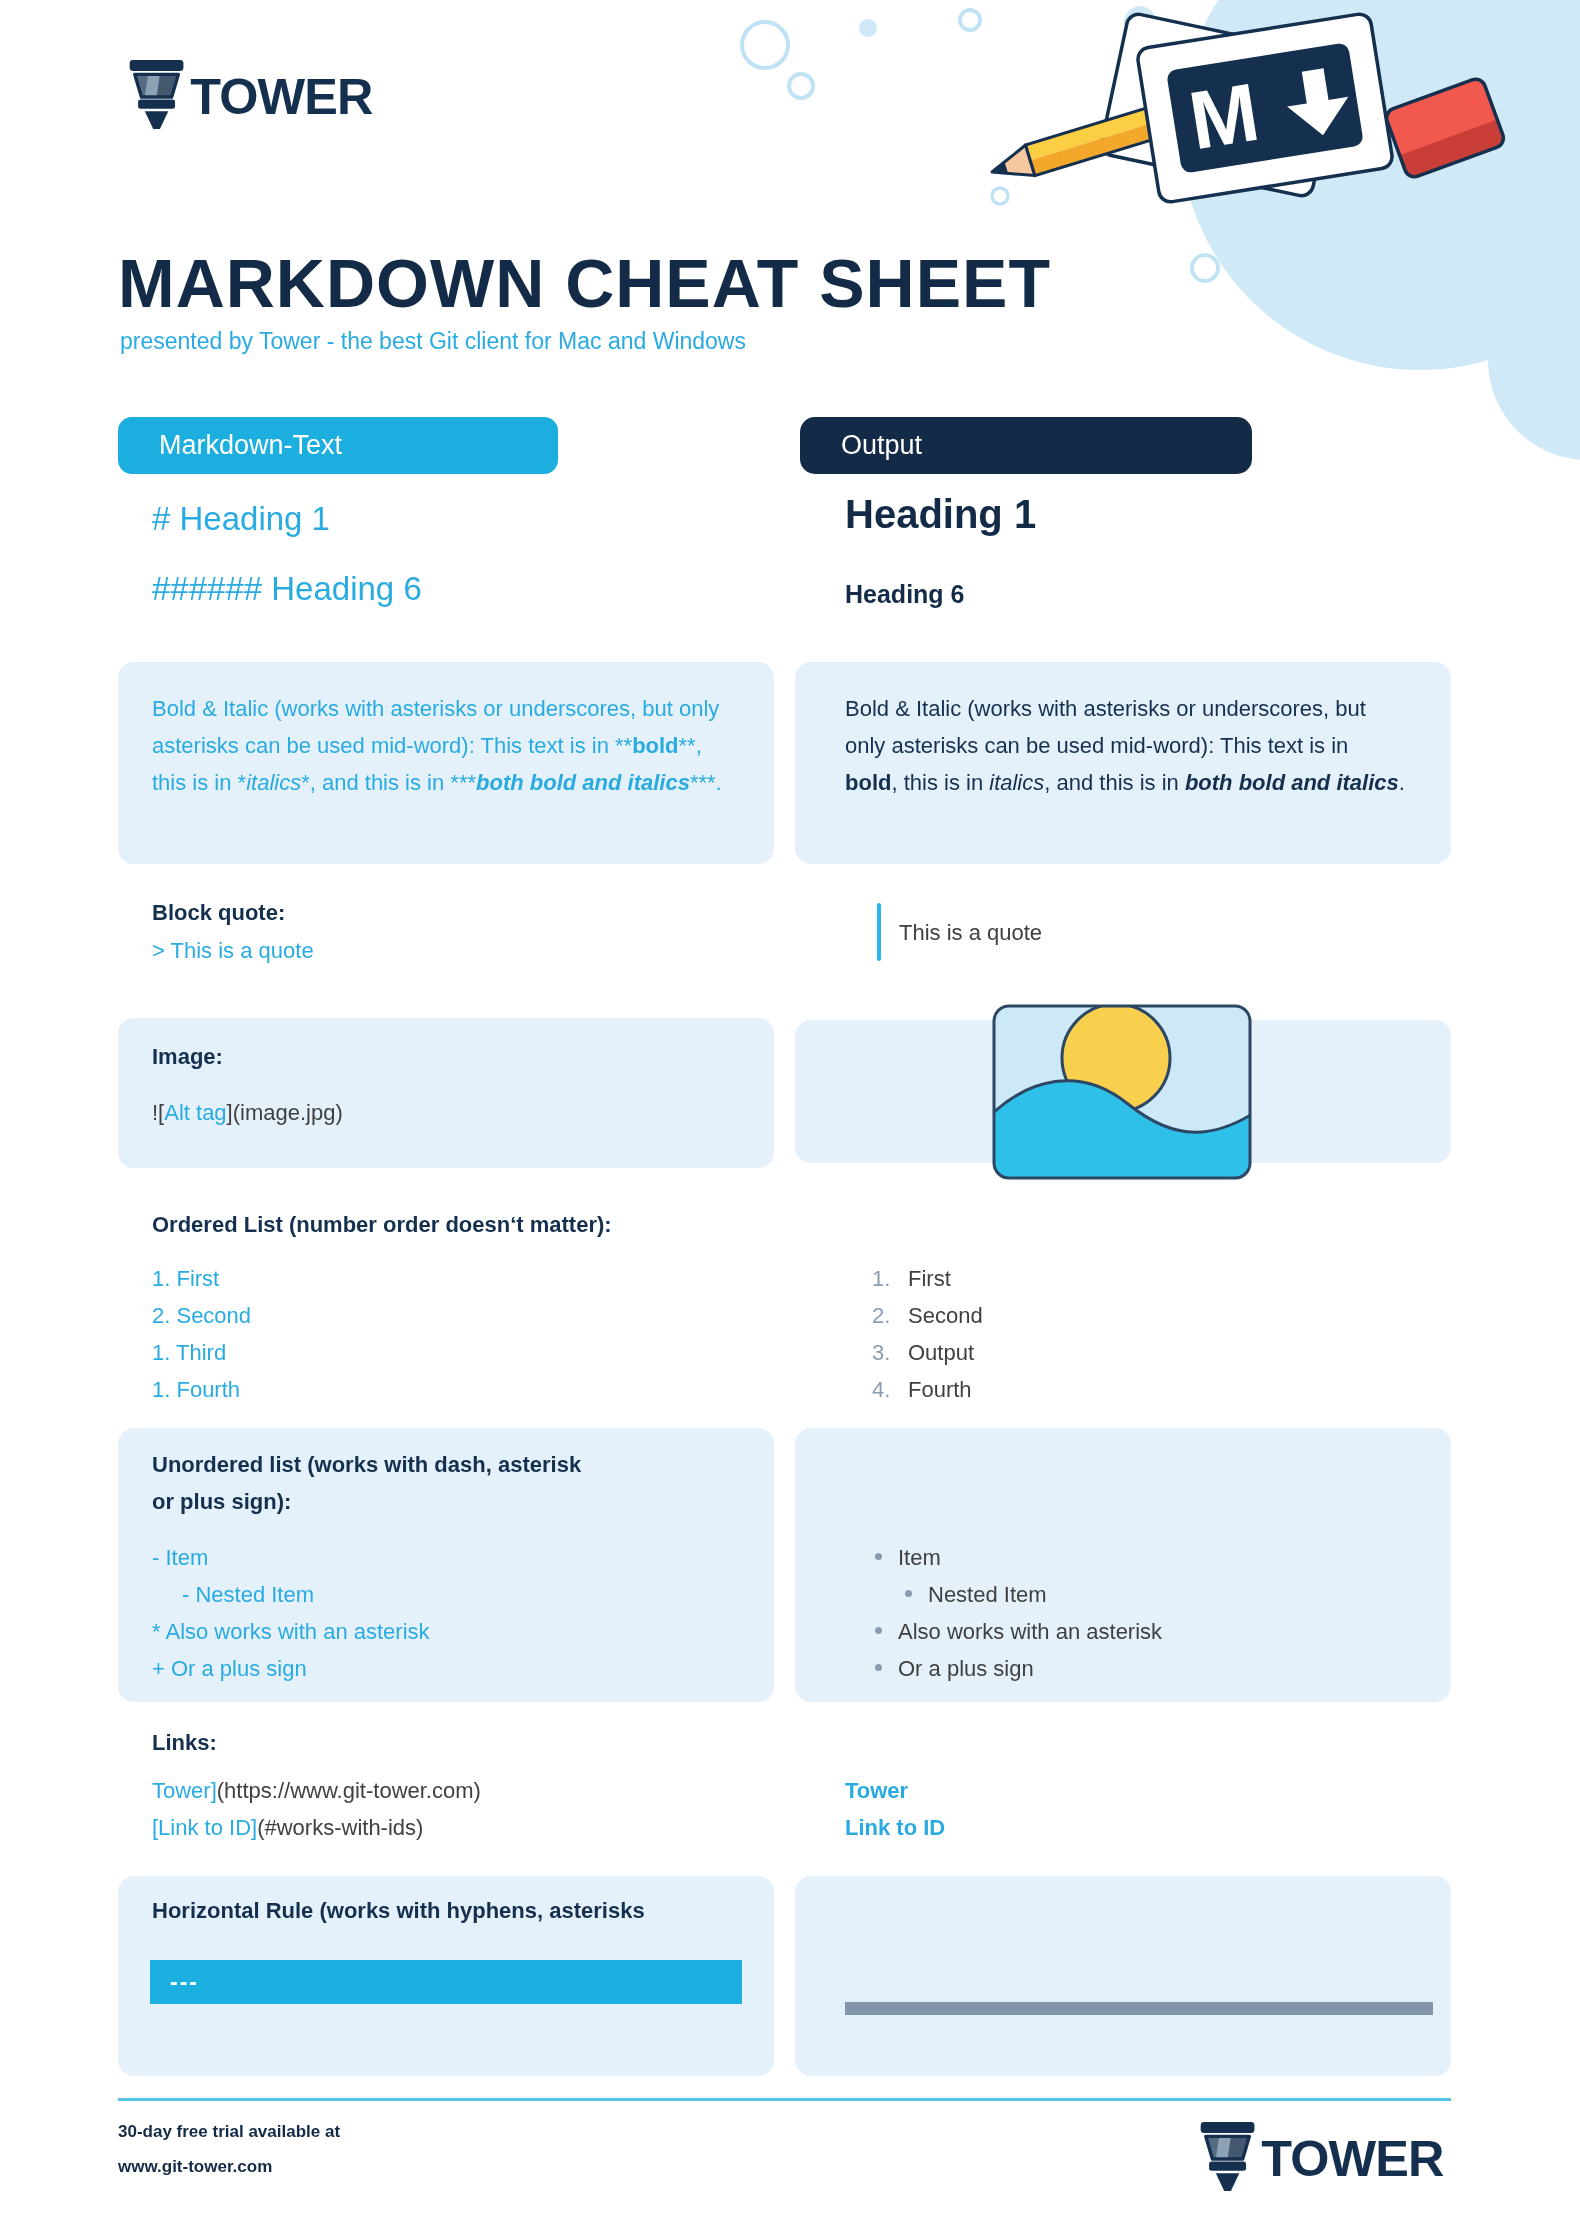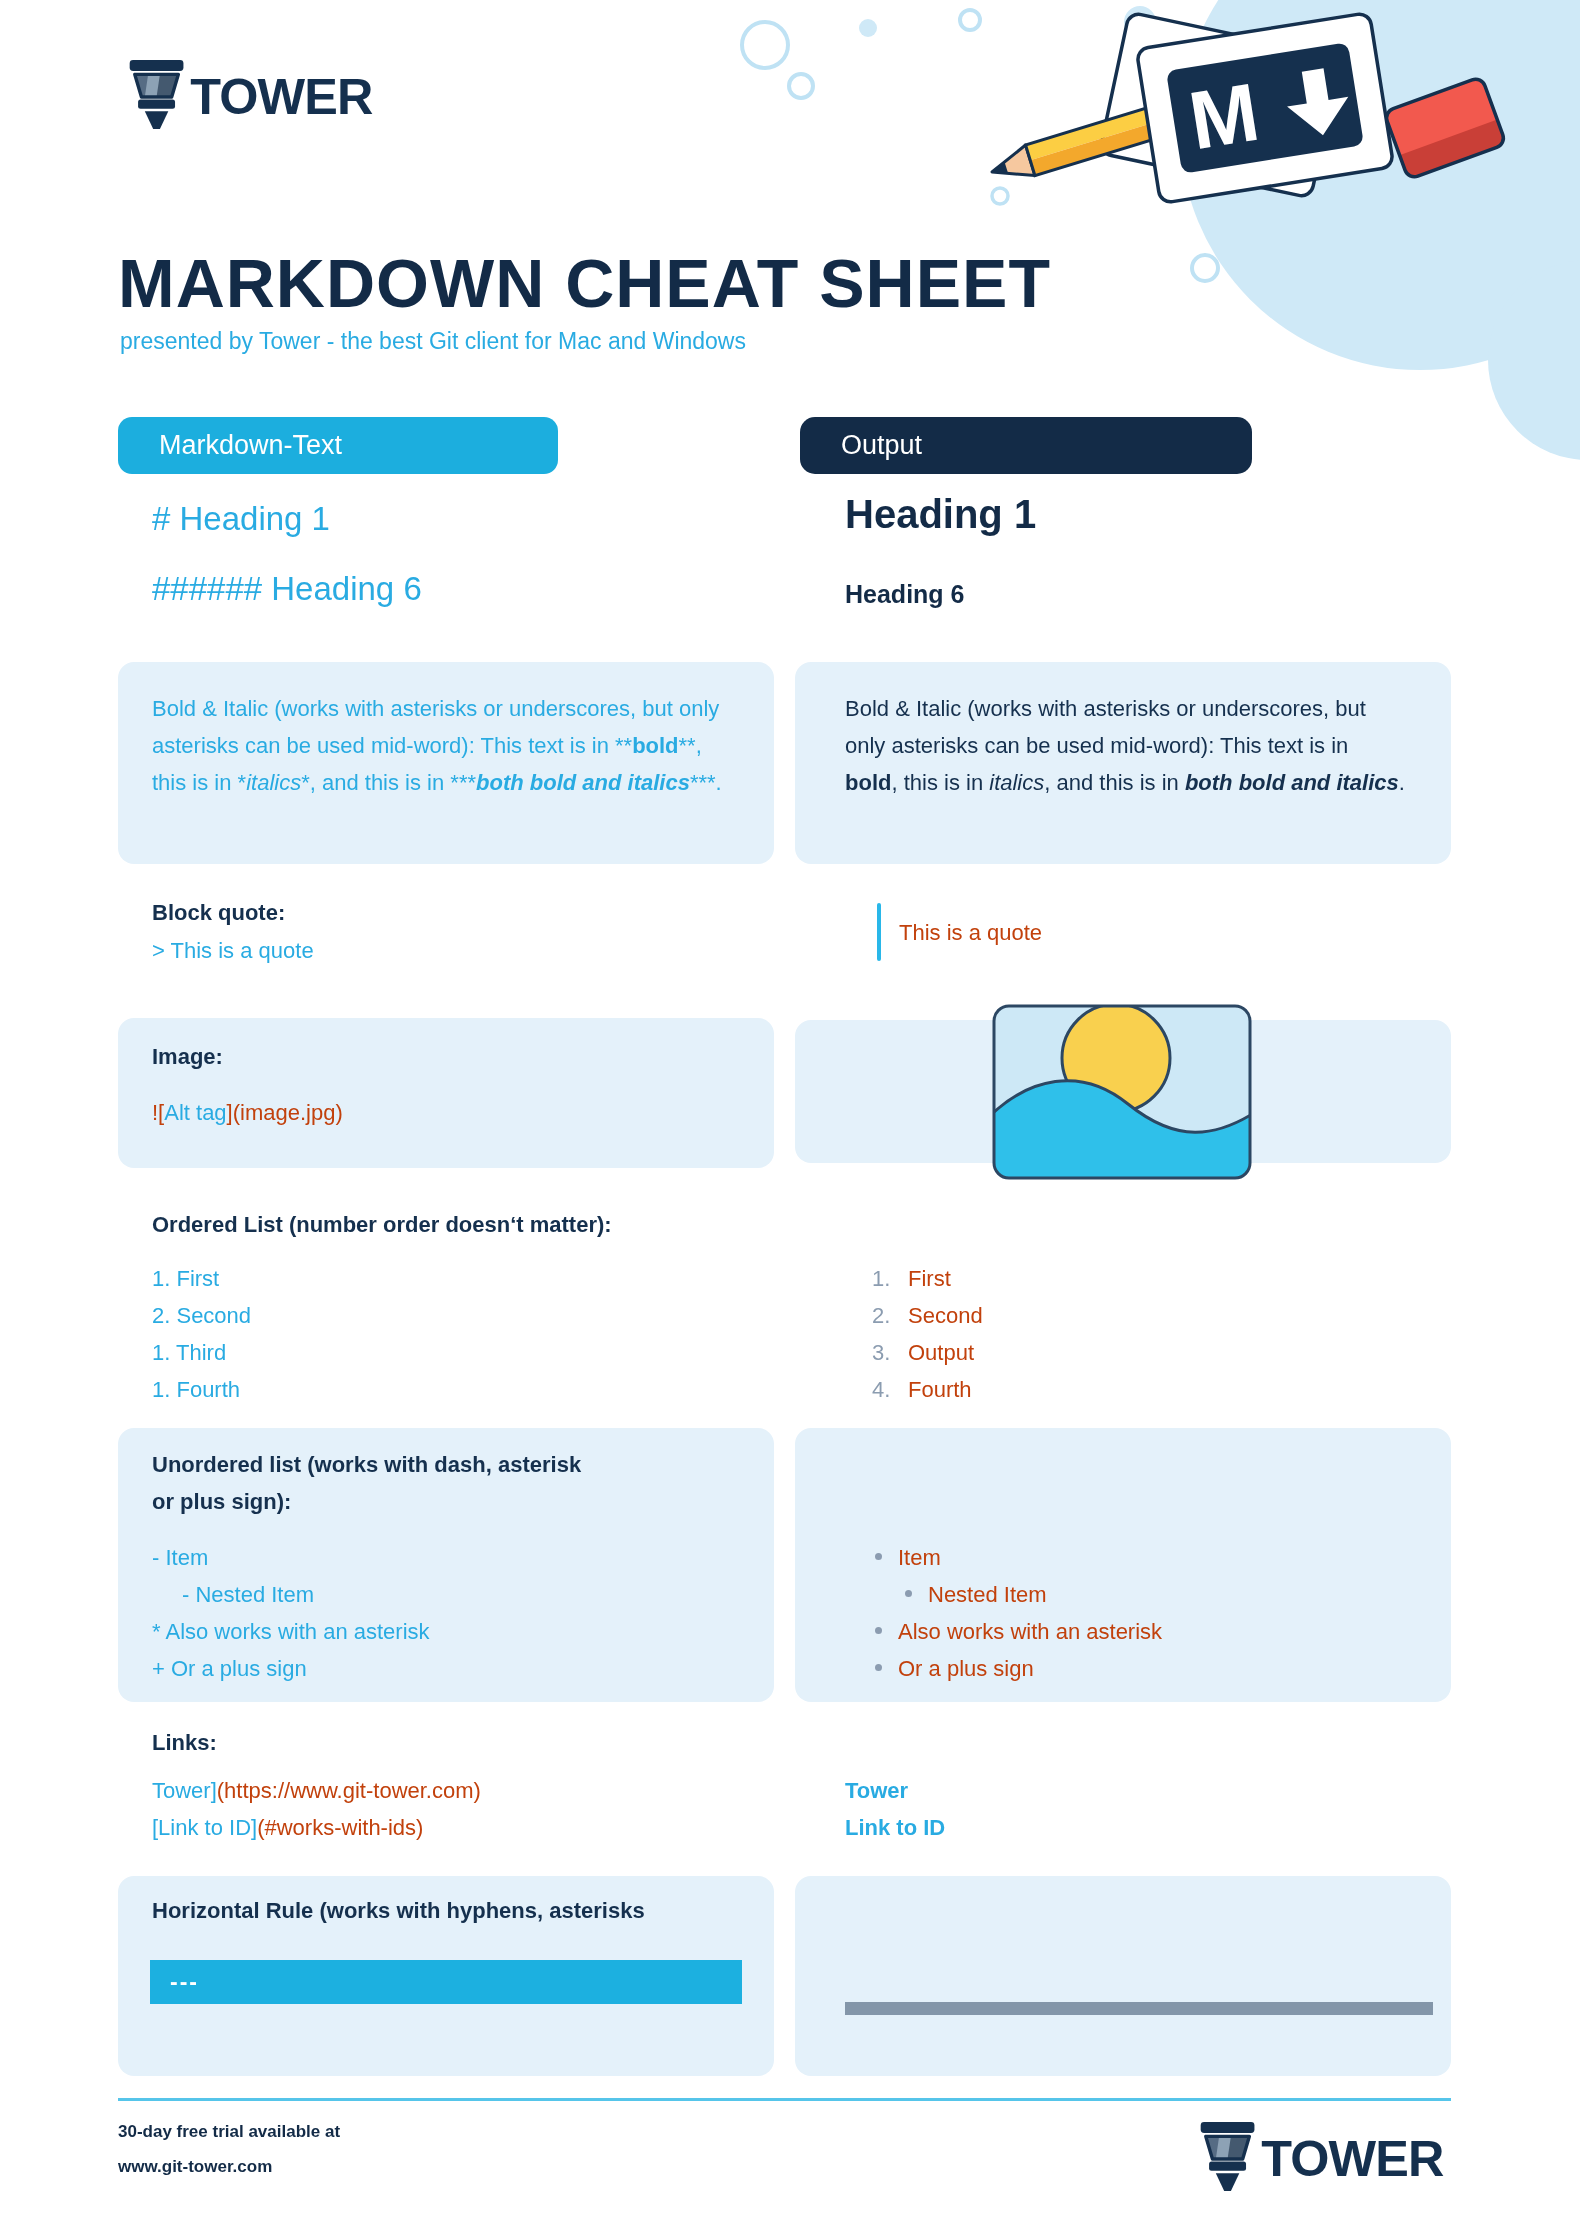--- a/index.html
+++ b/index.html
@@ -1,19 +1,19 @@
 <!DOCTYPE html>
 <html><head>
 <meta charset="utf-8">
 <style>
   html,body{margin:0;padding:0;background:#fff;}
   .page{position:relative;width:1580px;height:2234px;background:#ffffff;overflow:hidden;
         font-family:"Liberation Sans",sans-serif;color:#15304e;}
   .abs{position:absolute;}
-  .navy{color:#c2410c;}
+  .navy{color:#404040;}
   .blue{color:#29abe2;}
   .box{background:#e4f1fa;border-radius:16px;}
   .pill{height:57px;border-radius:14px;color:#fff;font-size:27px;font-weight:400;
         line-height:57px;padding-left:41px;box-sizing:border-box;}
   .pill-md{background:#1caede;}
   .pill-out{background:#132b47;}
   .h1md,.h6md{font-size:33px;color:#29abe2;font-weight:500;white-space:nowrap;}
   .outh1{font-size:40px;font-weight:800;color:#132b47;white-space:nowrap;}
   .outh6{font-size:25px;font-weight:800;color:#132b47;white-space:nowrap;}
   .body-md{font-size:22px;line-height:37px;color:#29abe2;}

